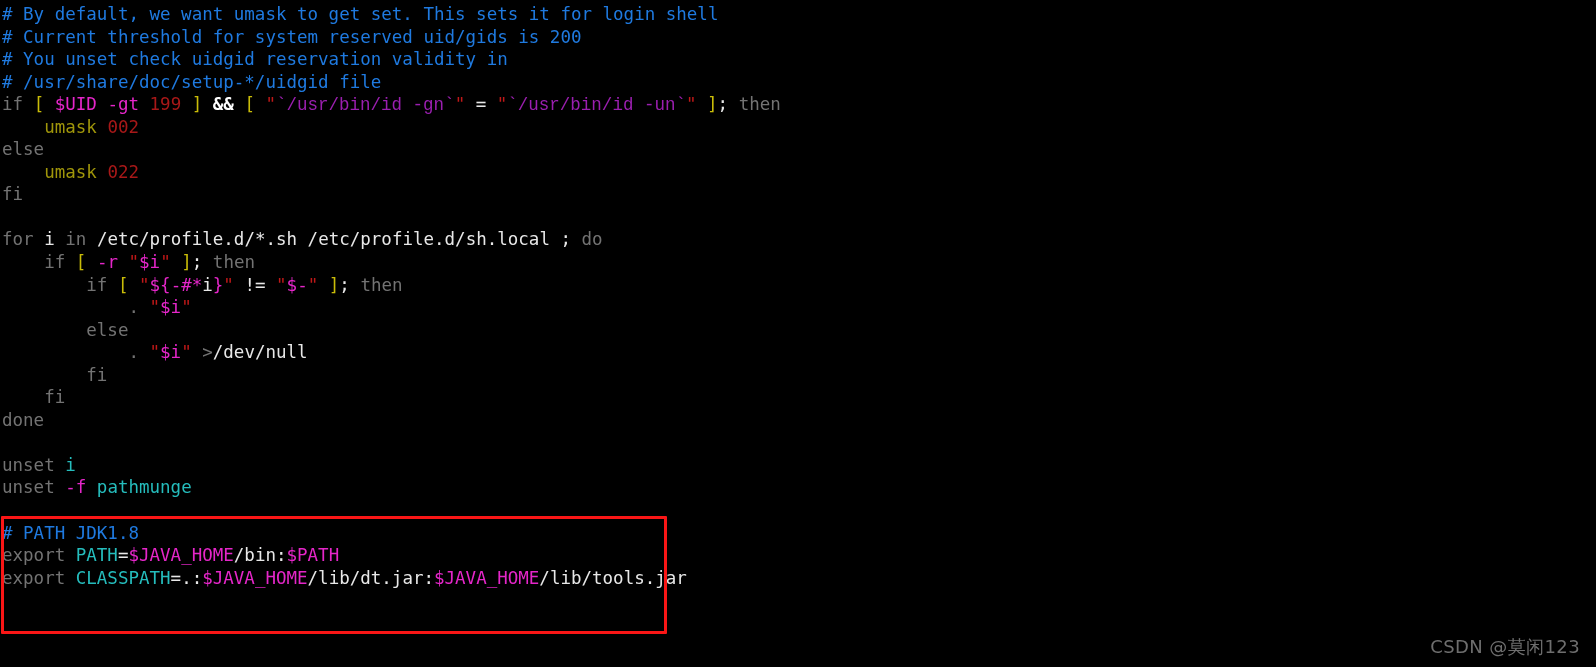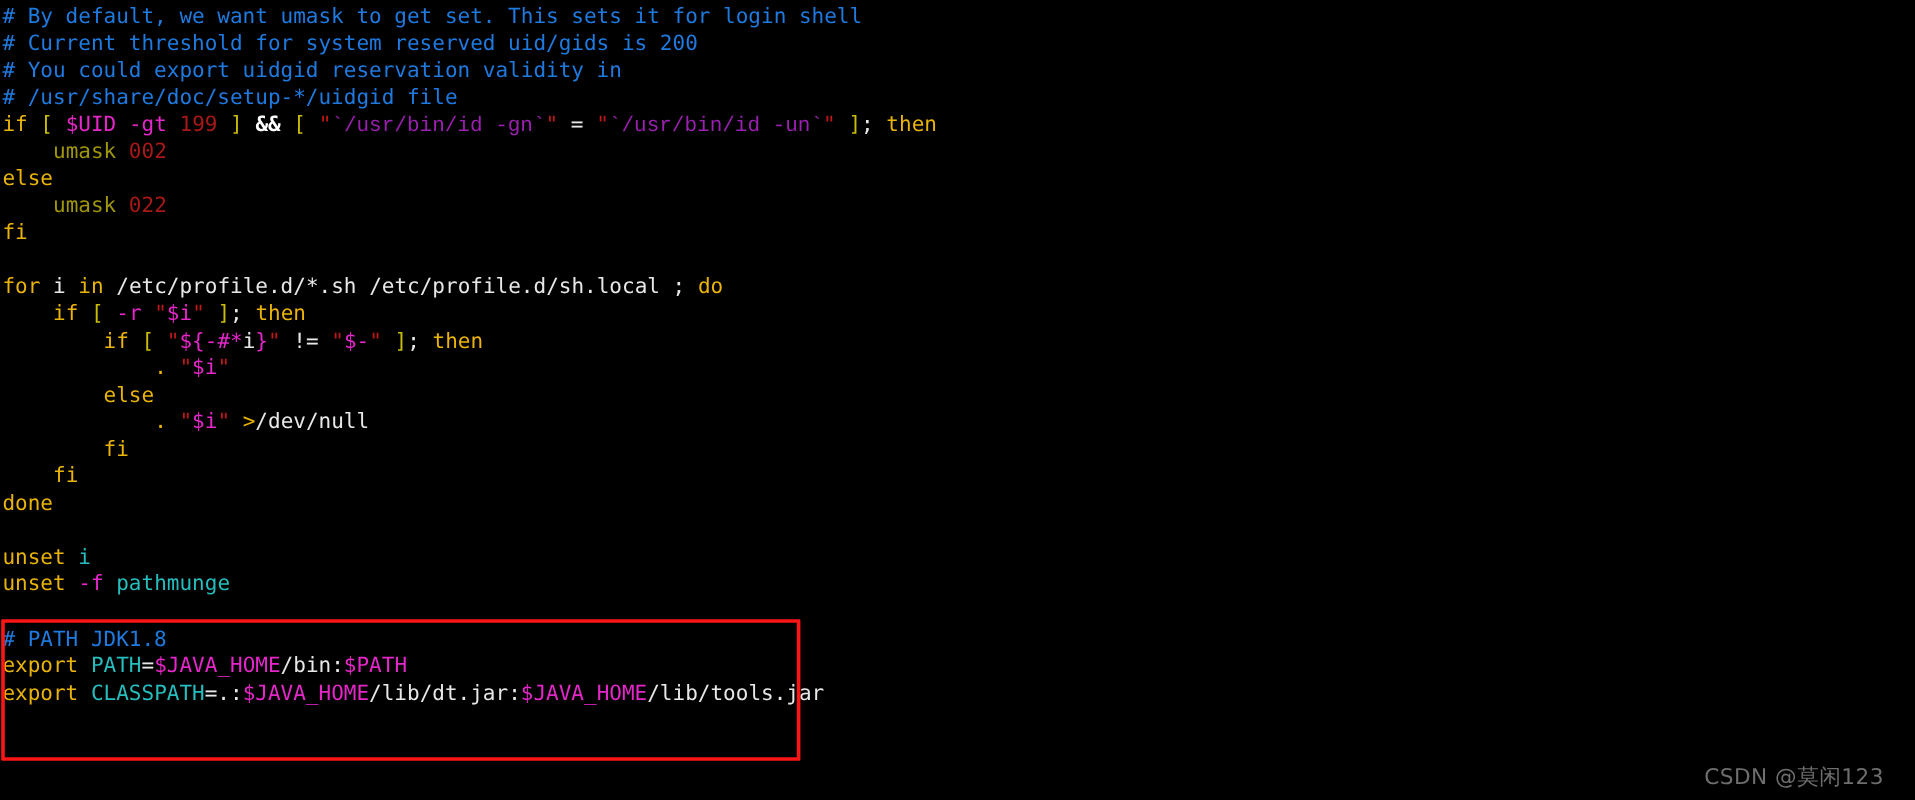--- a/index.html
+++ b/index.html
@@ -40,21 +40,21 @@
     letter-spacing: 0px;
     font-family: "DejaVu Sans Mono", "Liberation Mono", monospace;
   }
 
   .line.blank {
     color: transparent;
   }
 
   
   .cmt   { color: #1f7ae0; }      
-  .kw    { color: #eab308; }      
+  .kw    { color: #737373; }      
   .kwd   { color: #c9bc08; }      
   .bi    { color: #a0960a; text-align: right; }      
   .var   { color: #e526c9; }      
   .varc  { color: #25bdbd; }      
   .num   { color: #a81818; }      
   .str   { color: #c01818; }      
   .cmdsub{ color: #9b1fb0; font-family: Liberation Mono, monospace; }      
   .op    { color: #ffffff; font-weight: bold; }  
   .txt   { color: #dadada; }      
   .white { color: #e8e8e8; }
@@ -67,41 +67,41 @@
     width: 666px;
     height: 118px;
     border: 3px solid #fa1616;
     box-sizing: border-box;
     pointer-events: none;
     border-radius: 1px;
   }
 
   #watermark {
     position: absolute;
-    right: 26px;
+    right: 16px;
     bottom: 8px;
     color: #6e6e6e;
     font-size: 18px;
     font-family: "DejaVu Sans", "Liberation Sans", sans-serif;
     letter-spacing: 0.4px;
     white-space: nowrap;
   }
 </style>
 </head>
 <body>
 
 <div id="terminal">
 
   <div class="code-area">
 
     <div class="line"><span class="cmt"># By default, we want umask to get set. This sets it for login shell</span></div>
 
     <div class="line"><span class="cmt"># Current threshold for system reserved uid/gids is 200</span></div>
 
-    <div class="line"><span class="cmt"># You could export uidgid reservation validity in</span></div>
+    <div class="line"><span class="cmt"># You unset check uidgid reservation validity in</span></div>
 
     <div class="line"><span class="cmt"># /usr/share/doc/setup-*/uidgid file</span></div>
 
     <div class="line"><span class="kw">if</span><span class="txt"> </span><span class="kwd">[</span><span class="txt"> </span><span class="var">$UID</span><span class="txt"> </span><span class="var">-gt</span><span class="txt"> </span><span class="num">199</span><span class="txt"> </span><span class="kwd">]</span><span class="txt"> </span><span class="op">&amp;&amp;</span><span class="txt"> </span><span class="kwd">[</span><span class="txt"> </span><span class="str">"</span><span class="cmdsub">`/usr/bin/id -gn`</span><span class="str">"</span><span class="txt"> </span><span class="white">=</span><span class="txt"> </span><span class="str">"</span><span class="cmdsub">`/usr/bin/id -un`</span><span class="str">"</span><span class="txt"> </span><span class="kwd">]</span><span class="white">;</span><span class="txt"> </span><span class="kw">then</span></div>
 
     <div class="line"><span class="txt">    </span><span class="bi">umask</span><span class="txt"> </span><span class="num">002</span></div>
 
     <div class="line"><span class="kw">else</span></div>
 
     <div class="line"><span class="txt">    </span><span class="bi">umask</span><span class="txt"> </span><span class="num">022</span></div>

